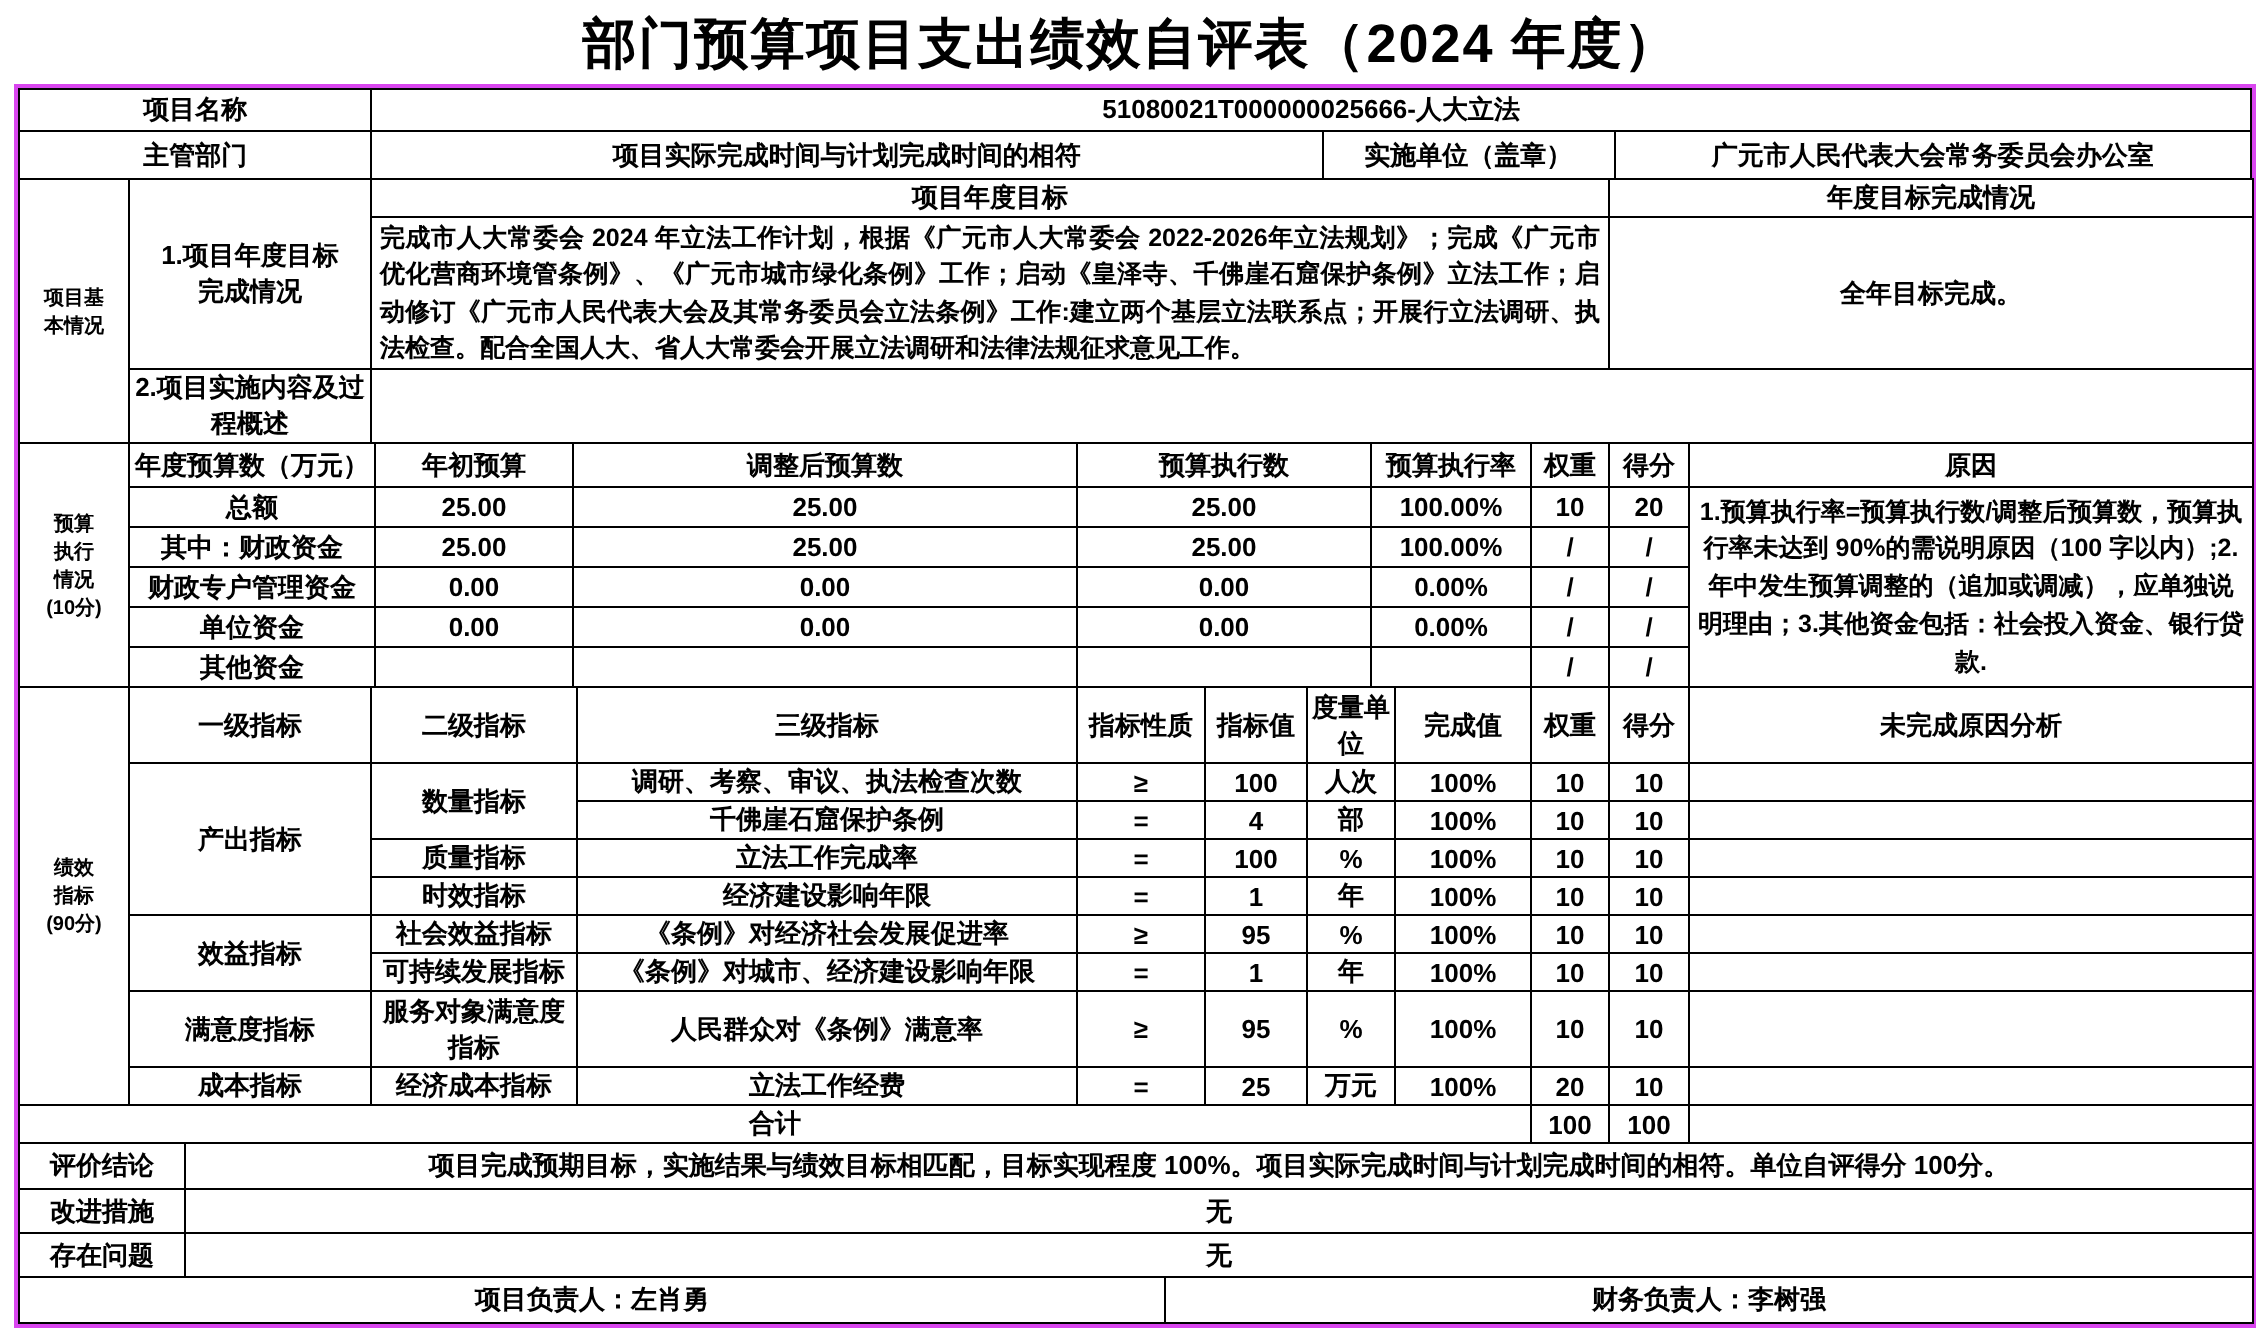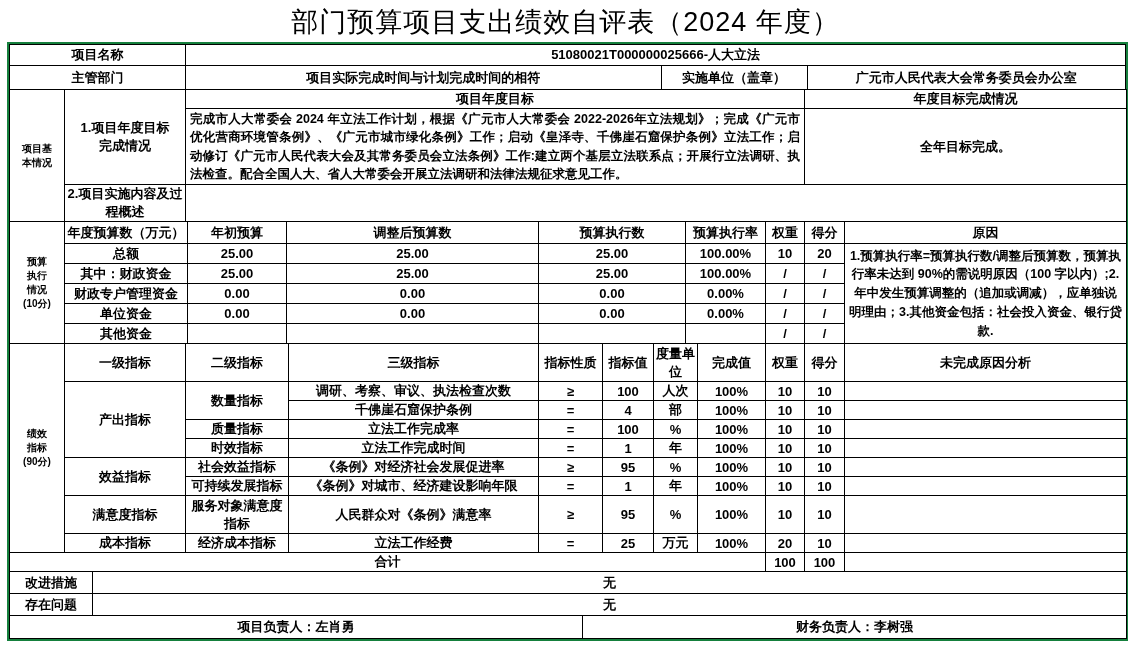--- a/index.html
+++ b/index.html
@@ -1,18 +1,18 @@
 <!DOCTYPE html>
 <html><head>
 <meta charset="utf-8">
 <style>
   html,body{margin:0;padding:0;background:#fff;}
   body{width:1131px;height:668px;font-family:"Liberation Sans",sans-serif;font-weight:bold;color:#000;}
-  .title{width:1131px;text-align:center;font-size:27px;font-weight:normal;padding-top:4px;height:38px;letter-spacing:1px;}
-  .tblwrap{margin-left:7px;width:1117px;border:2px solid #15803d;}
+  .title{width:1131px;text-align:center;font-size:27px;font-weight:bold;padding-top:4px;height:38px;letter-spacing:1px;}
+  .tblwrap{margin-left:7px;width:1117px;border:2px solid #d946ef;}
   table{border-collapse:collapse;width:1117px;table-layout:fixed;}
   table+table{margin-top:-1px;}
   td{border:1px solid #000;font-size:13px;font-weight:bold;text-align:center;vertical-align:middle;padding:0 2px;overflow:hidden;word-break:break-all;}
   .pre{white-space:pre-line;}
   .just{text-align:justify;}
   .goal{font-size:12.5px;line-height:1.45;padding:1px 4px;}
   .reason{font-size:12.5px;line-height:1.5;text-align:center;padding:1px 4px;}
   .sec{font-size:10px;}
   .sm{font-size:13px;}
 </style>
@@ -205,21 +205,21 @@
       <td>=</td>
       <td>100</td>
       <td>%</td>
       <td>100%</td>
       <td>10</td>
       <td>10</td>
       <td></td>
     </tr>
     <tr style="height:19px">
       <td>时效指标</td>
-      <td>立法工作完成时间</td>
+      <td>经济建设影响年限</td>
       <td>=</td>
       <td>1</td>
       <td>年</td>
       <td>100%</td>
       <td>10</td>
       <td>10</td>
       <td></td>
     </tr>
     <tr style="height:19px">
       <td rowspan="2">效益指标</td>
@@ -277,20 +277,24 @@
   </tbody>
     </table>
 
   <table>
     <colgroup>
         <col style="width:83px">
         <col style="width:490px">
         <col style="width:544px">
       </colgroup>
     <tbody>
+        <tr style="height:23px">
+      <td>评价结论</td>
+      <td colspan="2">项目完成预期目标，实施结果与绩效目标相匹配，目标实现程度 100%。项目实际完成时间与计划完成时间的相符。单位自评得分 100分。</td>
+    </tr>
     <tr style="height:22px">
       <td>改进措施</td>
       <td colspan="2">无</td>
     </tr>
     <tr style="height:22px">
       <td>存在问题</td>
       <td colspan="2">无</td>
     </tr>
     <tr style="height:23px">
       <td colspan="2">项目负责人：左肖勇</td>

